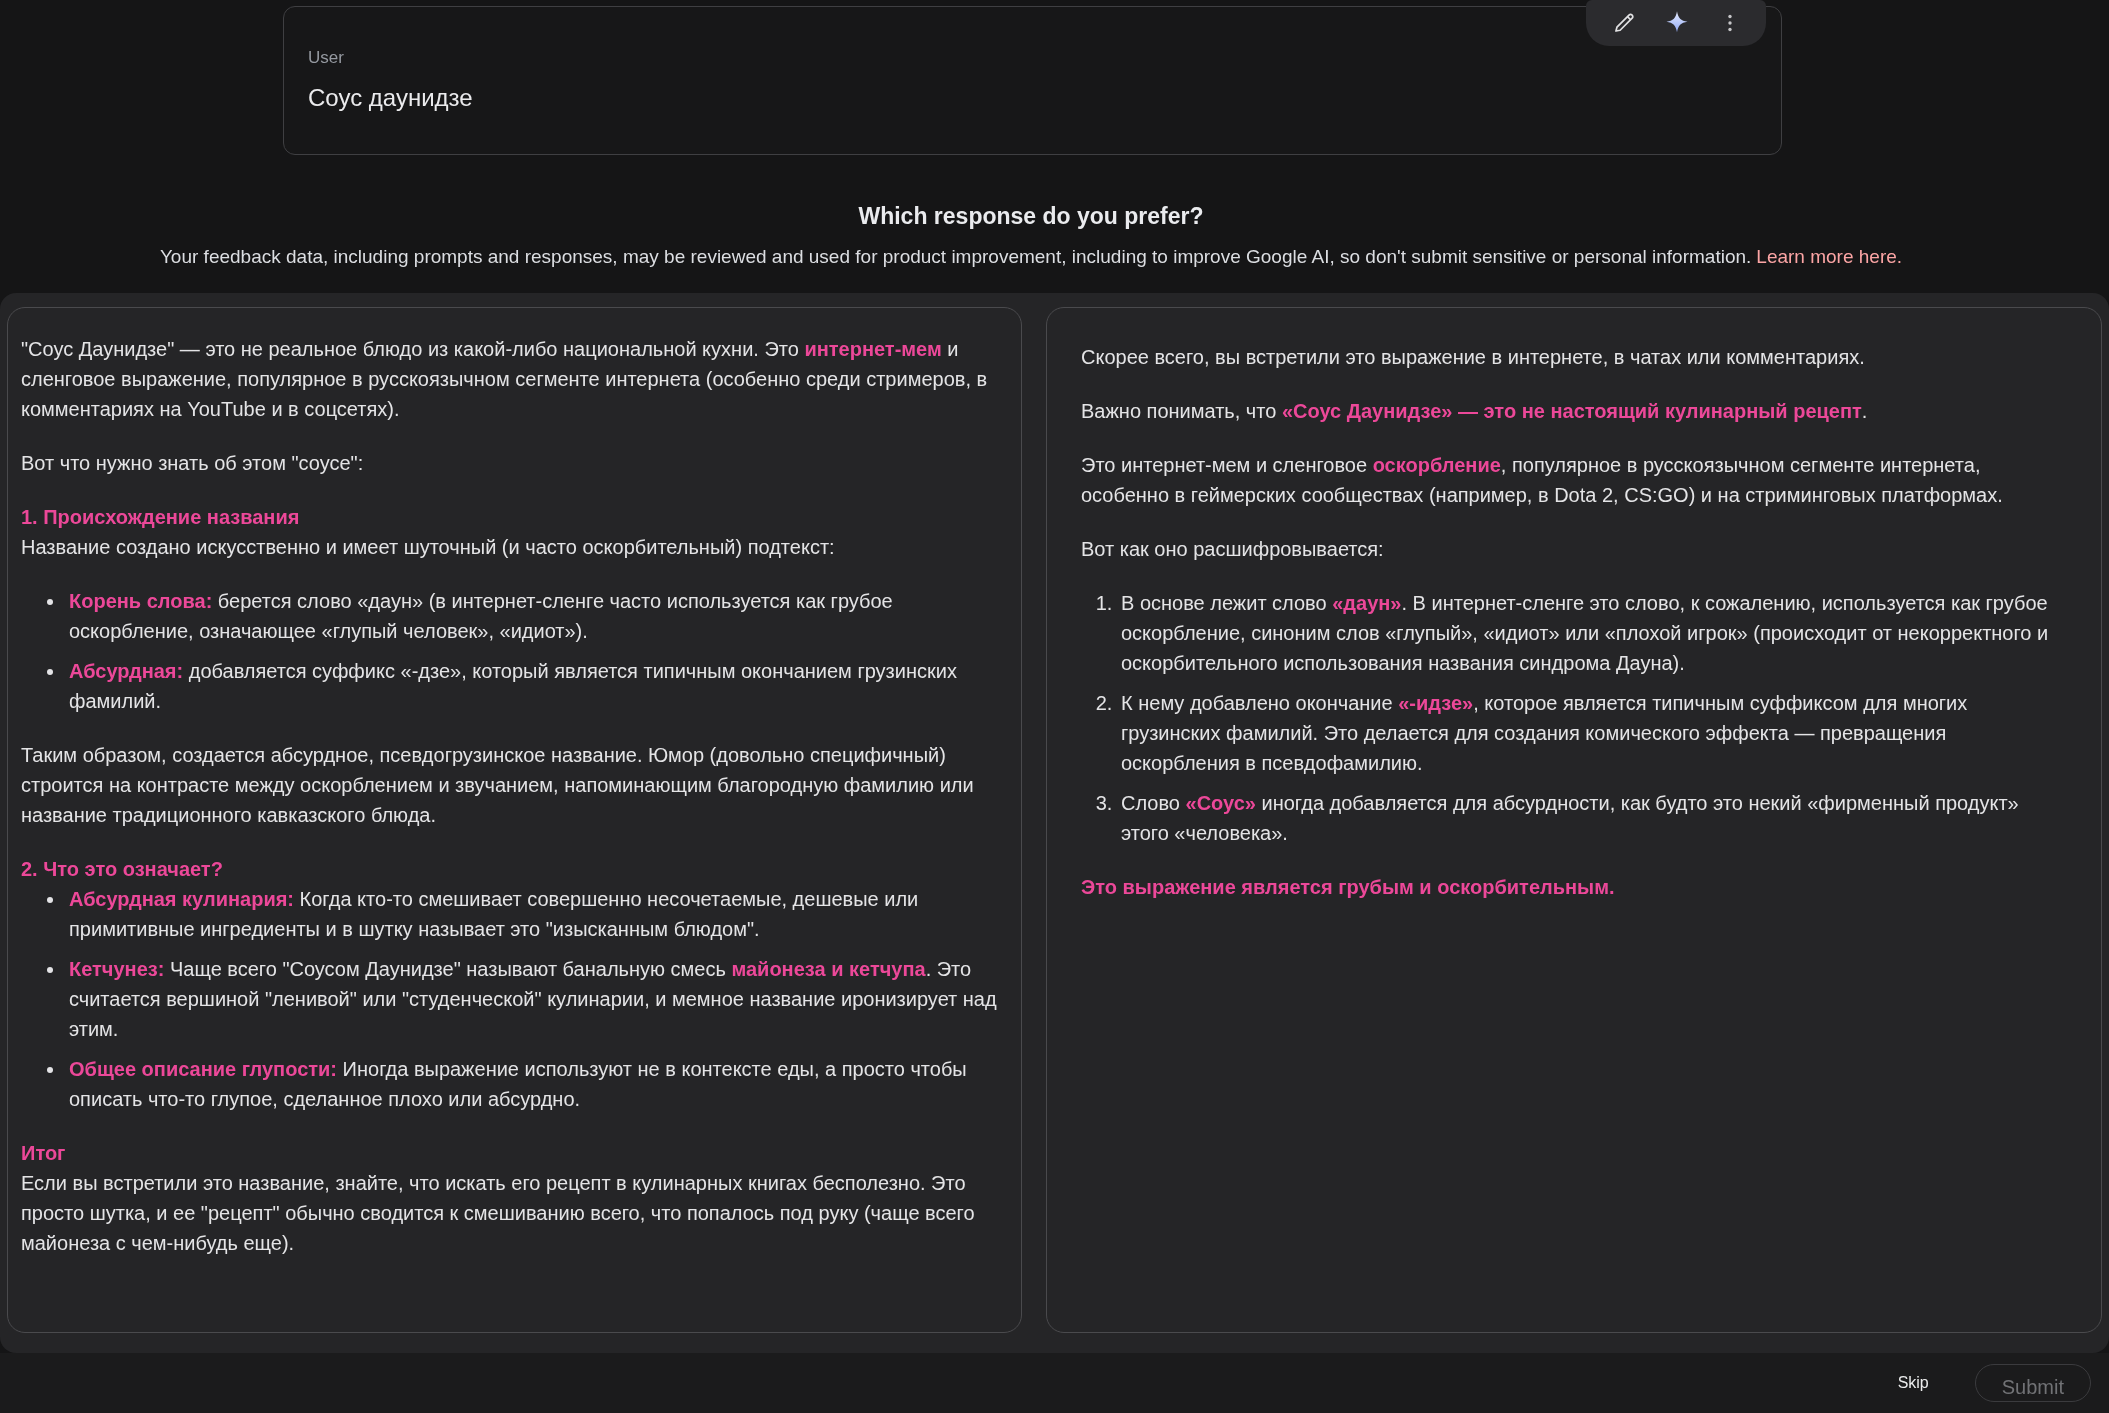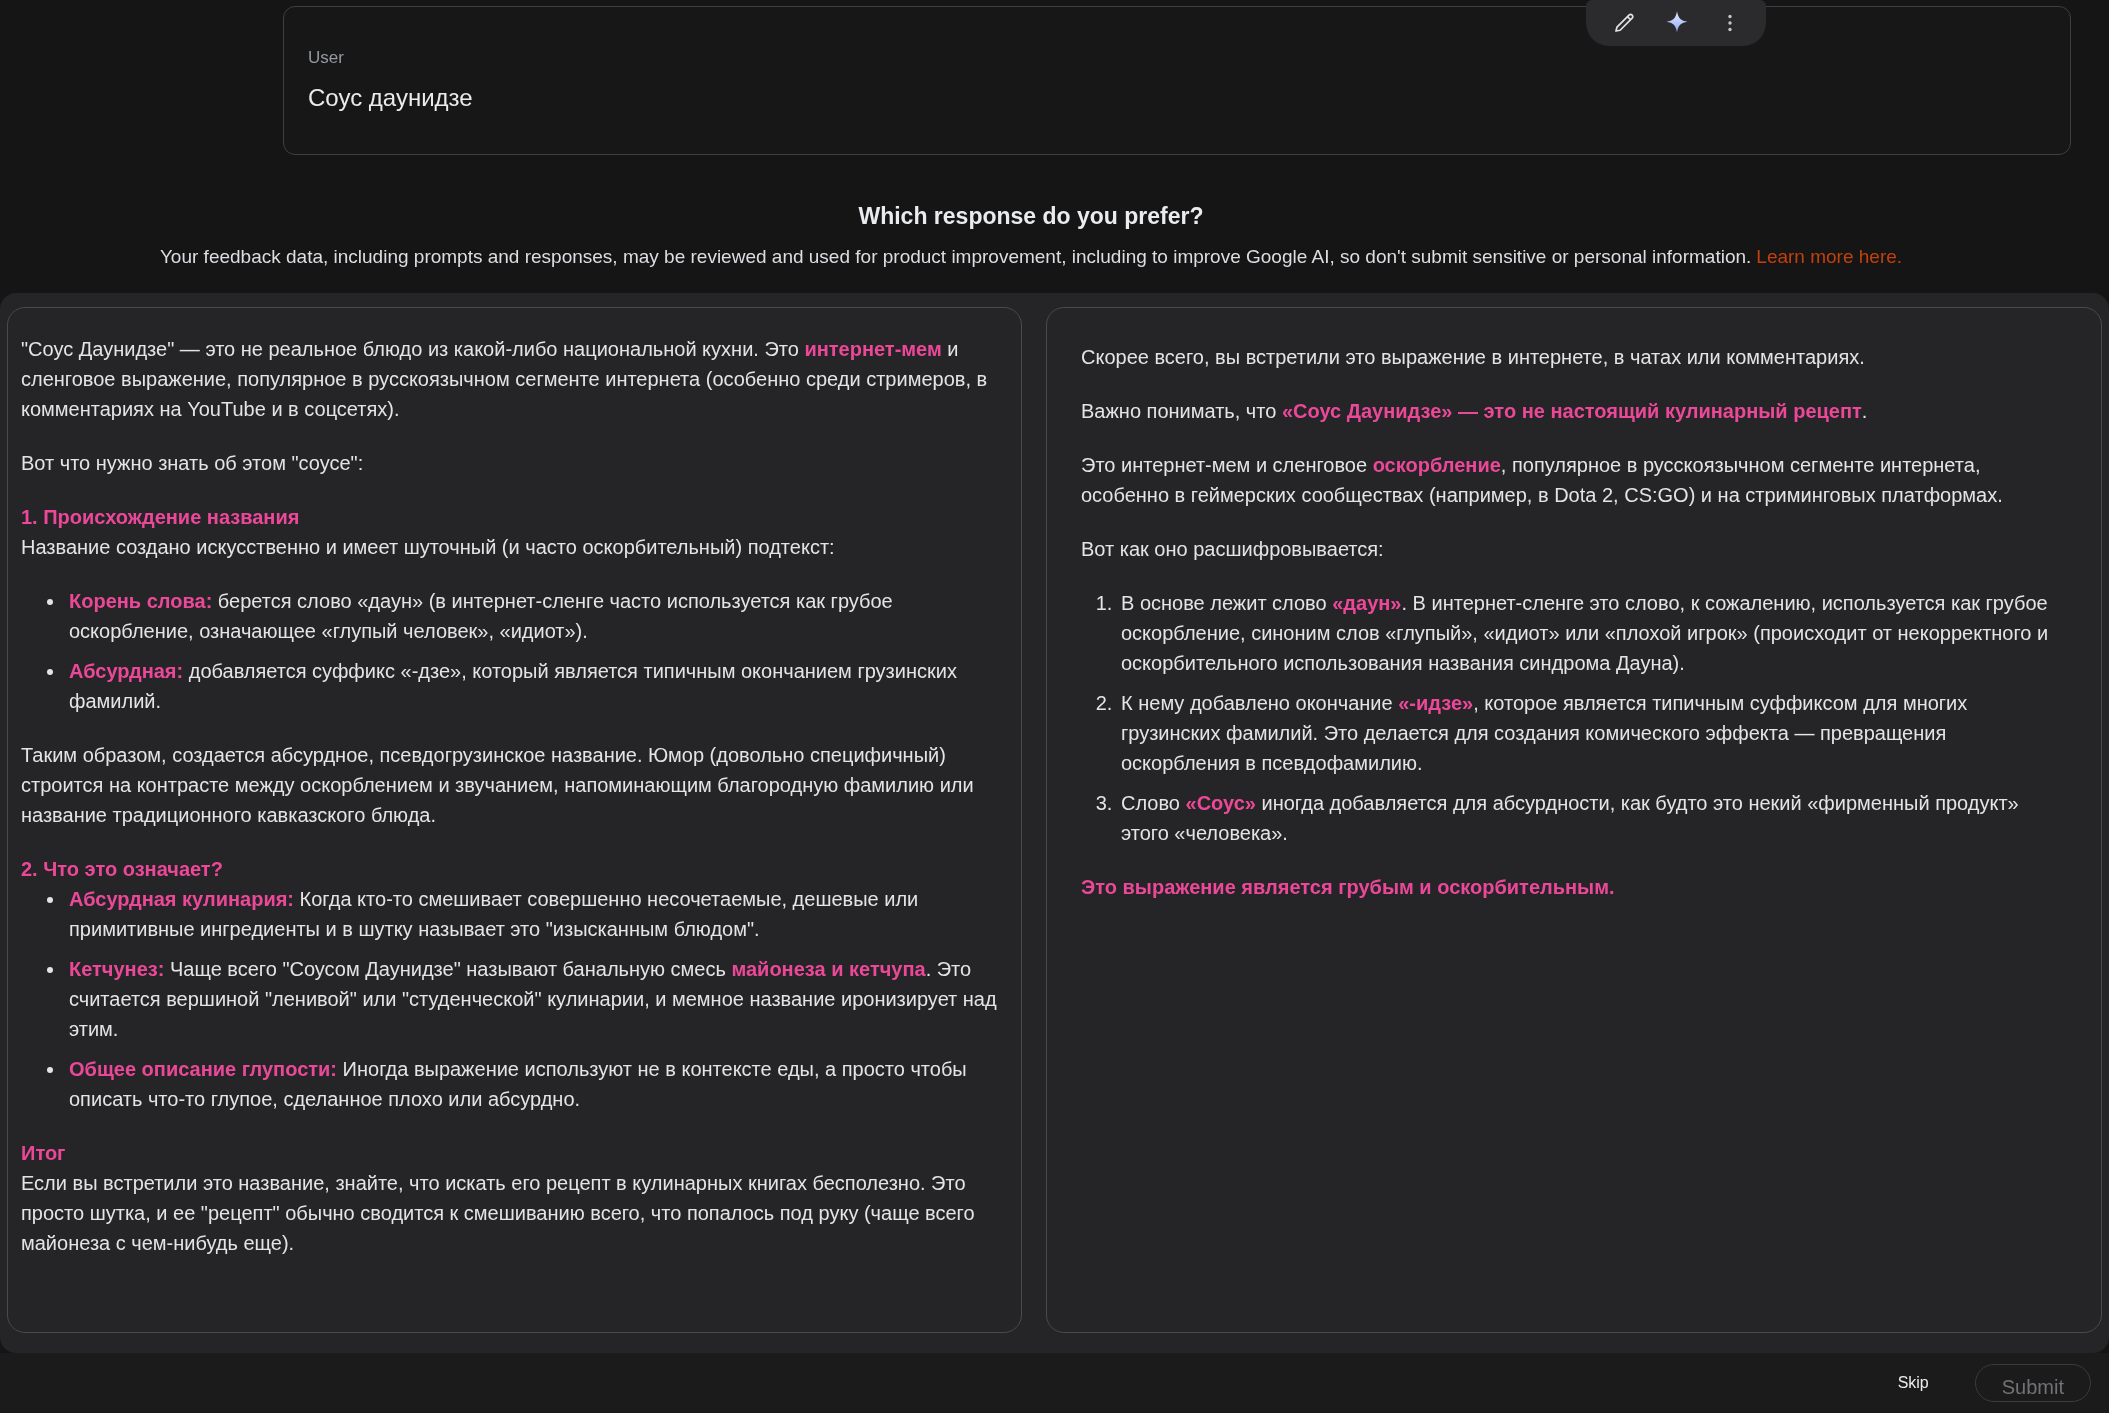--- a/index.html
+++ b/index.html
@@ -5,21 +5,21 @@
   html,body{margin:0;padding:0;}
   body{
     width:2109px;height:1413px;position:relative;overflow:hidden;
     background:#151516;
     font-family:"Liberation Sans", sans-serif;
     color:#e4e4e6;
     font-size:20px;line-height:30px;
   }
   
   .prompt-card{
-    position:absolute;left:283px;top:6px;width:1788px;height:149px;
+    position:absolute;left:283px;top:6px;width:1499px;height:149px;
     box-sizing:border-box;border:1px solid #3f3f42;border-radius:12px;
     background:#171718;padding:42px 24px 0 24px;
   }
   .role-label{font-size:17px;line-height:17px;color:#9599a0;margin-bottom:20px;}
   .prompt-text{font-size:24px;line-height:24px;color:#ebebed;}
   .toolbar-pill{
     position:absolute;left:1586px;top:0;width:180px;height:46px;
     background:#2b2b2e;border-radius:6px 6px 23px 23px;
     display:flex;align-items:center;justify-content:space-evenly;z-index:3;
   }
@@ -27,21 +27,21 @@
   
   .header-wrap{position:absolute;left:0;top:0;width:2062px;}
   .question{
     position:absolute;top:200px;left:0;width:100%;text-align:center;
     font-size:23px;line-height:32px;font-weight:700;color:#eaebee;margin:0;
   }
   .disclaimer{
     position:absolute;top:243px;left:0;width:100%;text-align:center;
     font-size:19px;line-height:28px;color:#dcdee2;margin:0;
   }
-  .learn-more{color:#c2410c;text-decoration:none;margin-left:5px;}
+  .learn-more{color:#fca5a5;text-decoration:none;margin-left:5px;}
   
   .main-section{
     position:absolute;left:0;top:293px;width:2109px;height:1060px;
     background:#252527;border-radius:16px;box-sizing:border-box;
   }
   .panel{
     position:absolute;top:14px;height:1026px;box-sizing:border-box;
     border:1.5px solid #4a4a4d;border-radius:18px;background:transparent;
     cursor:pointer;overflow:hidden;
   }

